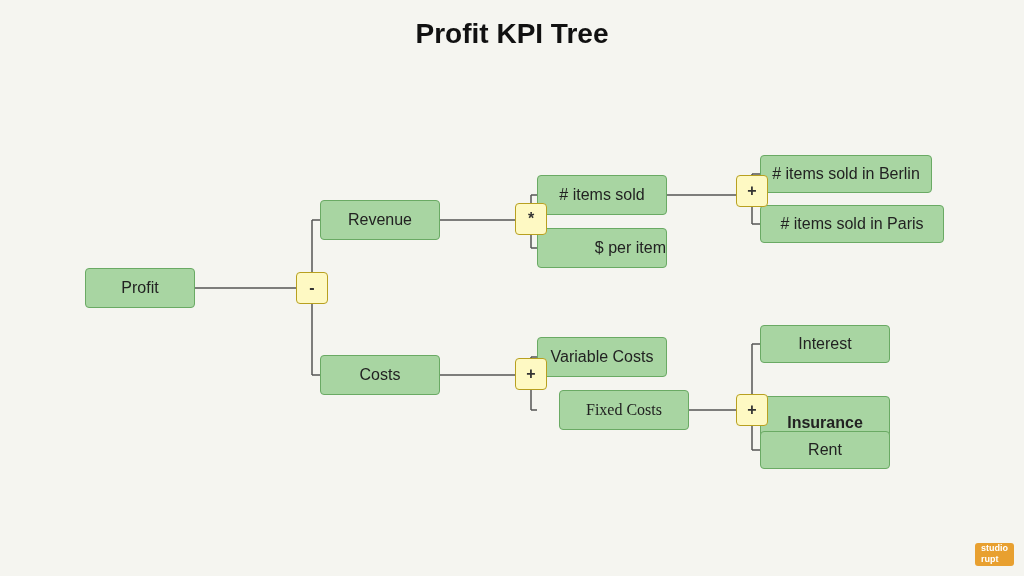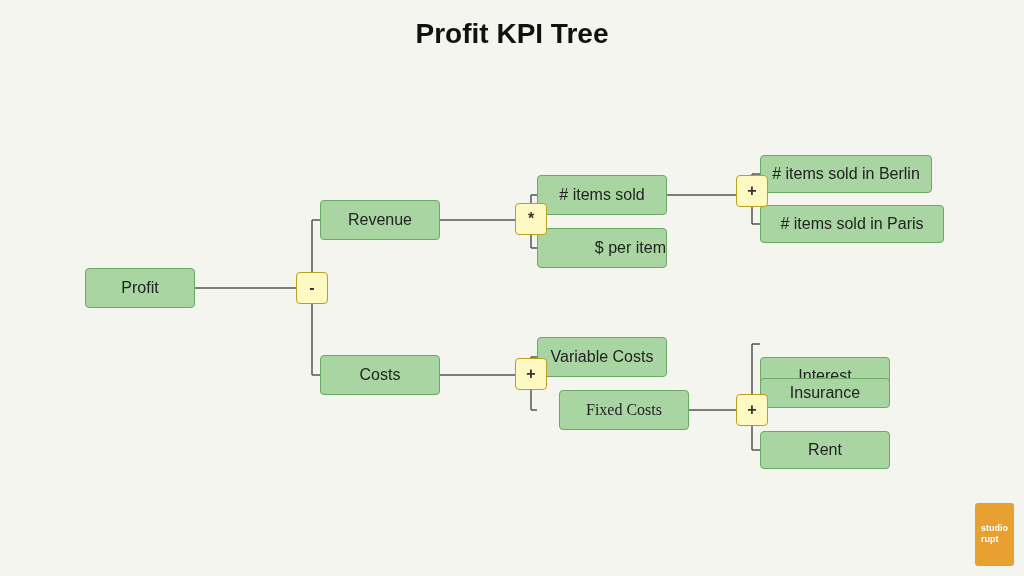--- a/index.html
+++ b/index.html
@@ -52,21 +52,21 @@
       color: #333;
     }
     .logo {
       position: absolute;
       bottom: 10px;
       right: 10px;
       background: #e8a030;
       color: white;
       font-size: 9px;
       font-weight: bold;
-      padding: 20px 6px;
+      padding: 0 6px;
       border-radius: 3px;
       line-height: 1.3;
     }
   </style>
 </head>
 <body>
 
 <svg id="lines-svg" xmlns="http://www.w3.org/2000/svg">
 
   <line x1="195" y1="288" x2="296" y2="288" stroke="#555" stroke-width="1.5"></line>
@@ -144,25 +144,25 @@
 </div>
 
 <div class="node-box green-box" style="left:760px;top:155px;width:172px;height:38px;">
   <span># items sold in Berlin</span>
 </div>
 
 <div class="node-box green-box" style="left:760px;top:205px;width:184px;height:38px;">
   <span># items sold in Paris</span>
 </div>
 
-<div class="node-box green-box" style="left:760px;top:325px;width:130px;height:38px;margin-top:32px;">
+<div class="node-box green-box" style="left:760px;top:325px;width:130px;height:38px;">
   <span>Interest</span>
 </div>
 
-<div class="node-box green-box" style="left:760px;top:378px;width:130px;height:30px;">
+<div class="node-box green-box" style="left:760px;top:396px;width:130px;height:54px;font-weight:bold;">
   <span>Insurance</span>
 </div>
 
 <div class="node-box green-box" style="left:760px;top:431px;width:130px;height:38px;">
   <span>Rent</span>
 </div>
 
 <div class="operator-box" style="position:absolute;left:296px;top:272px;">
   <span>-</span>
 </div>

